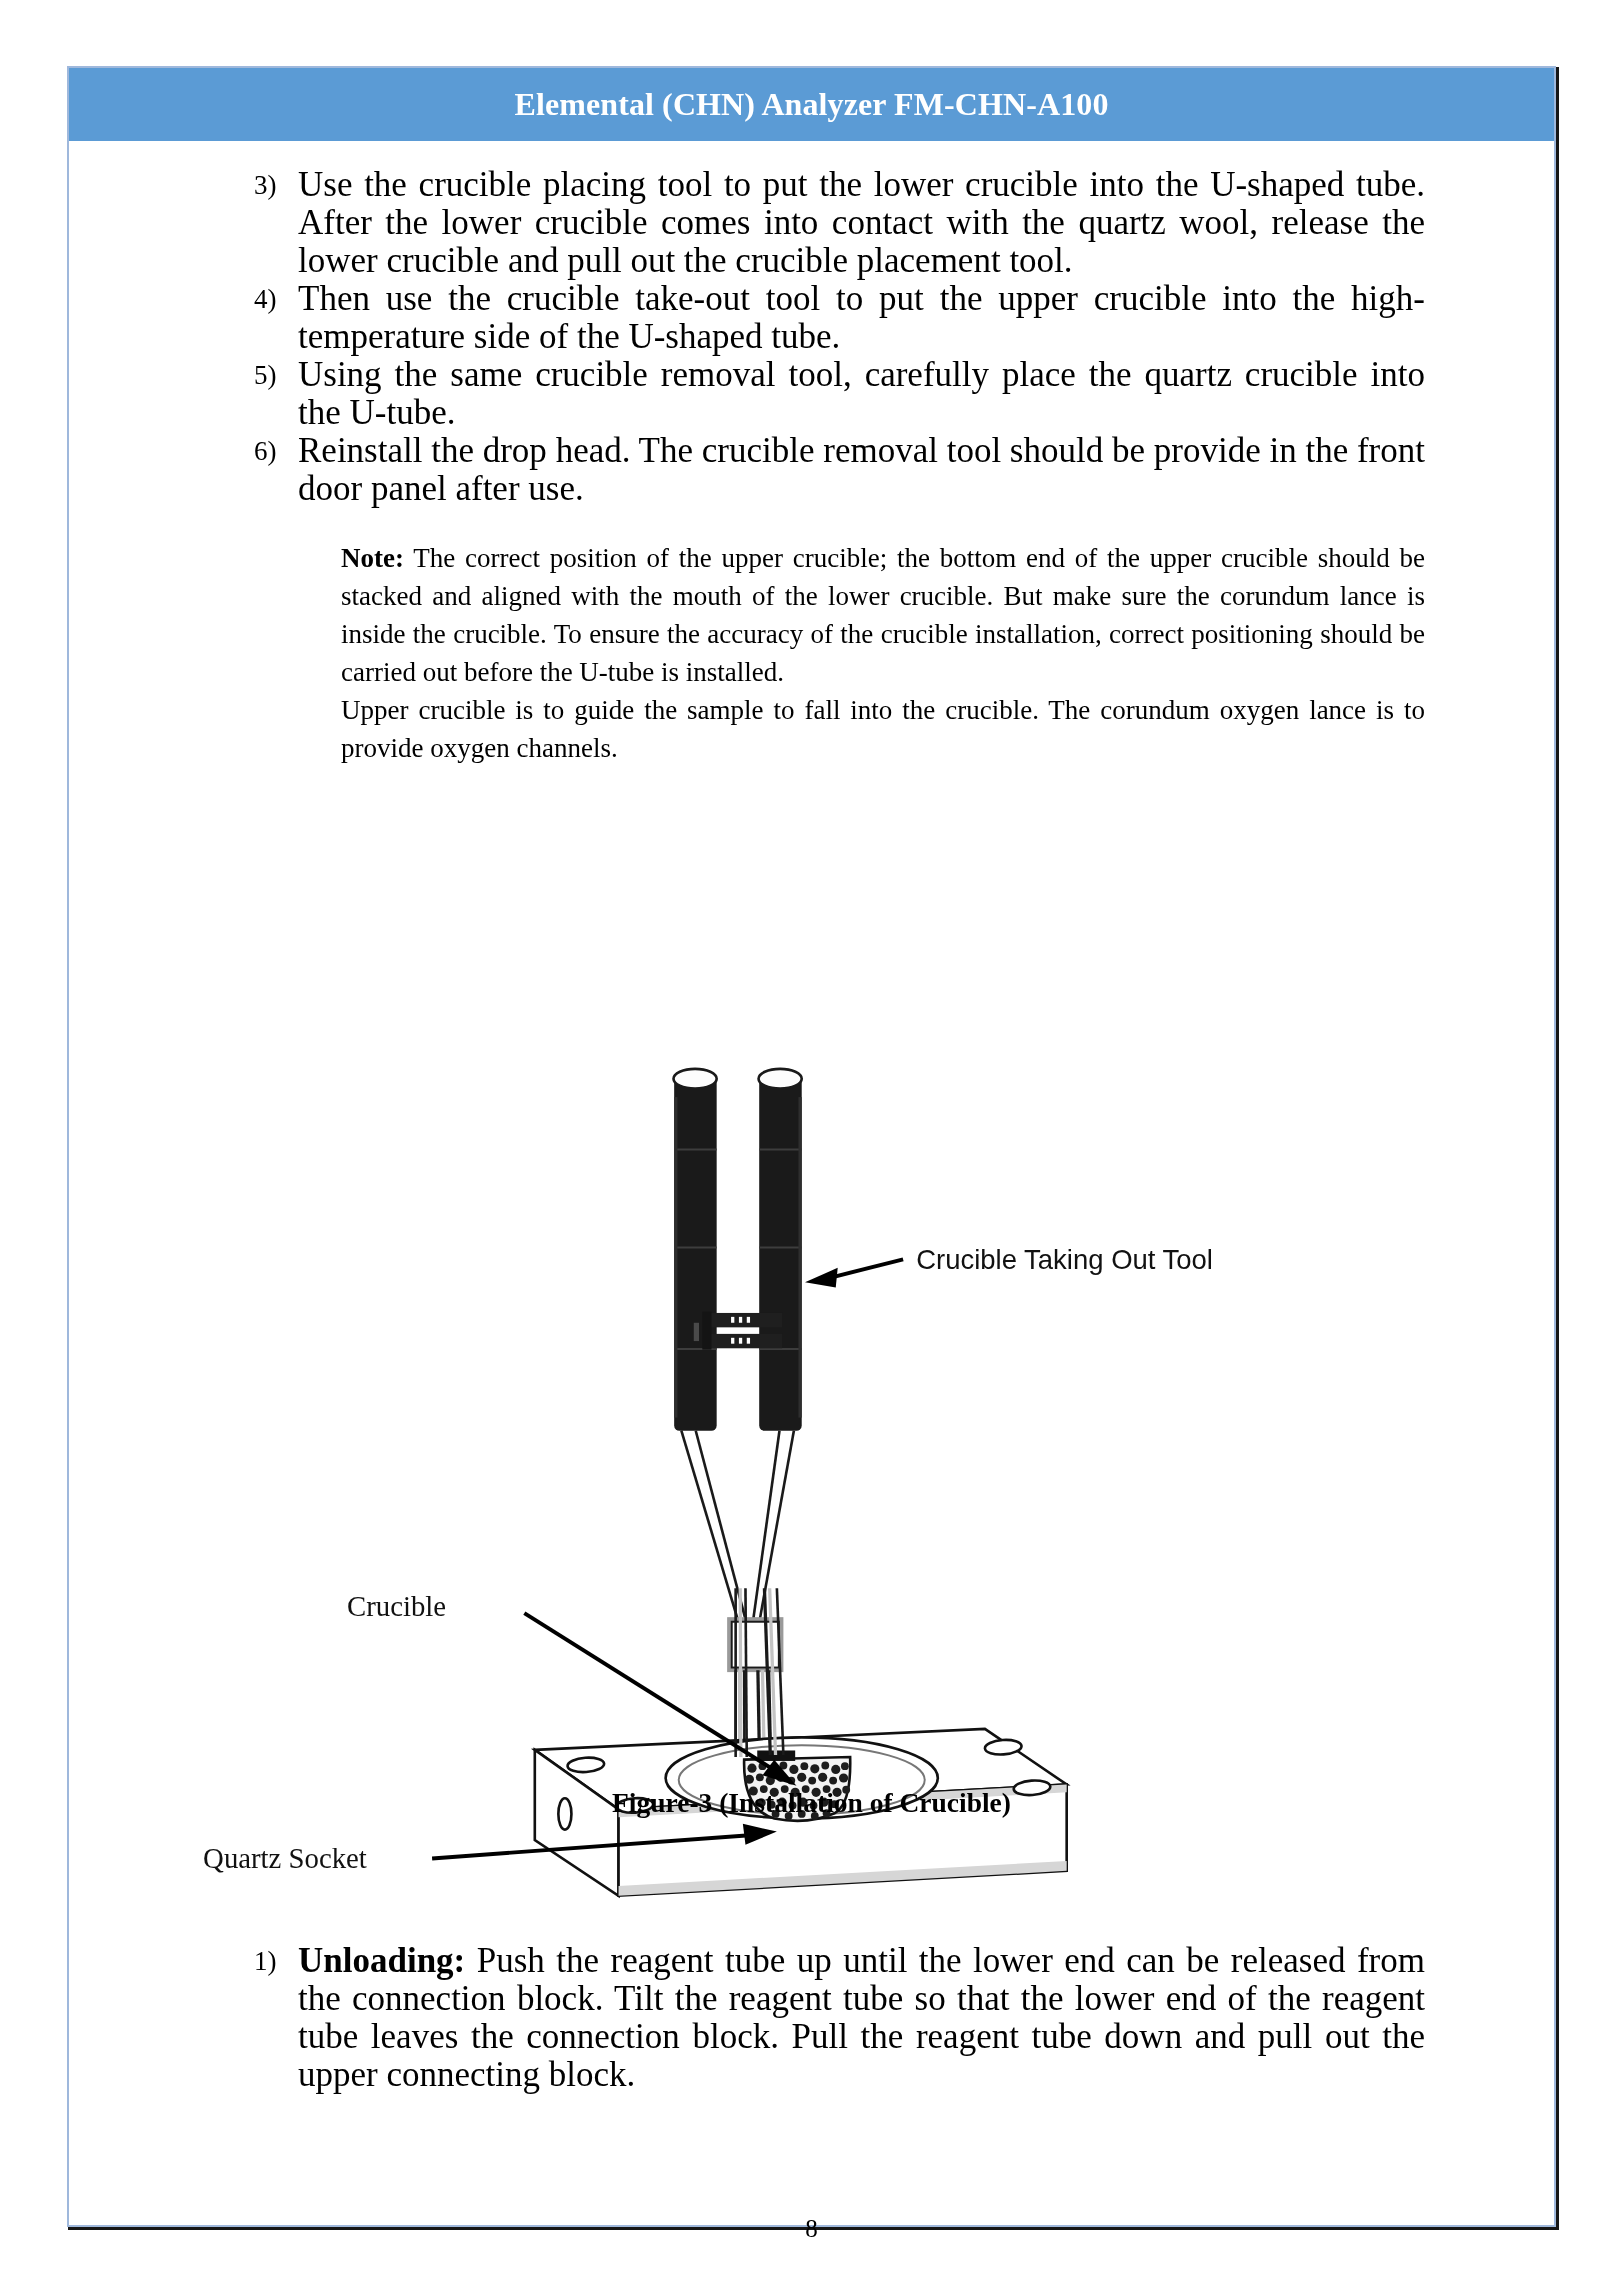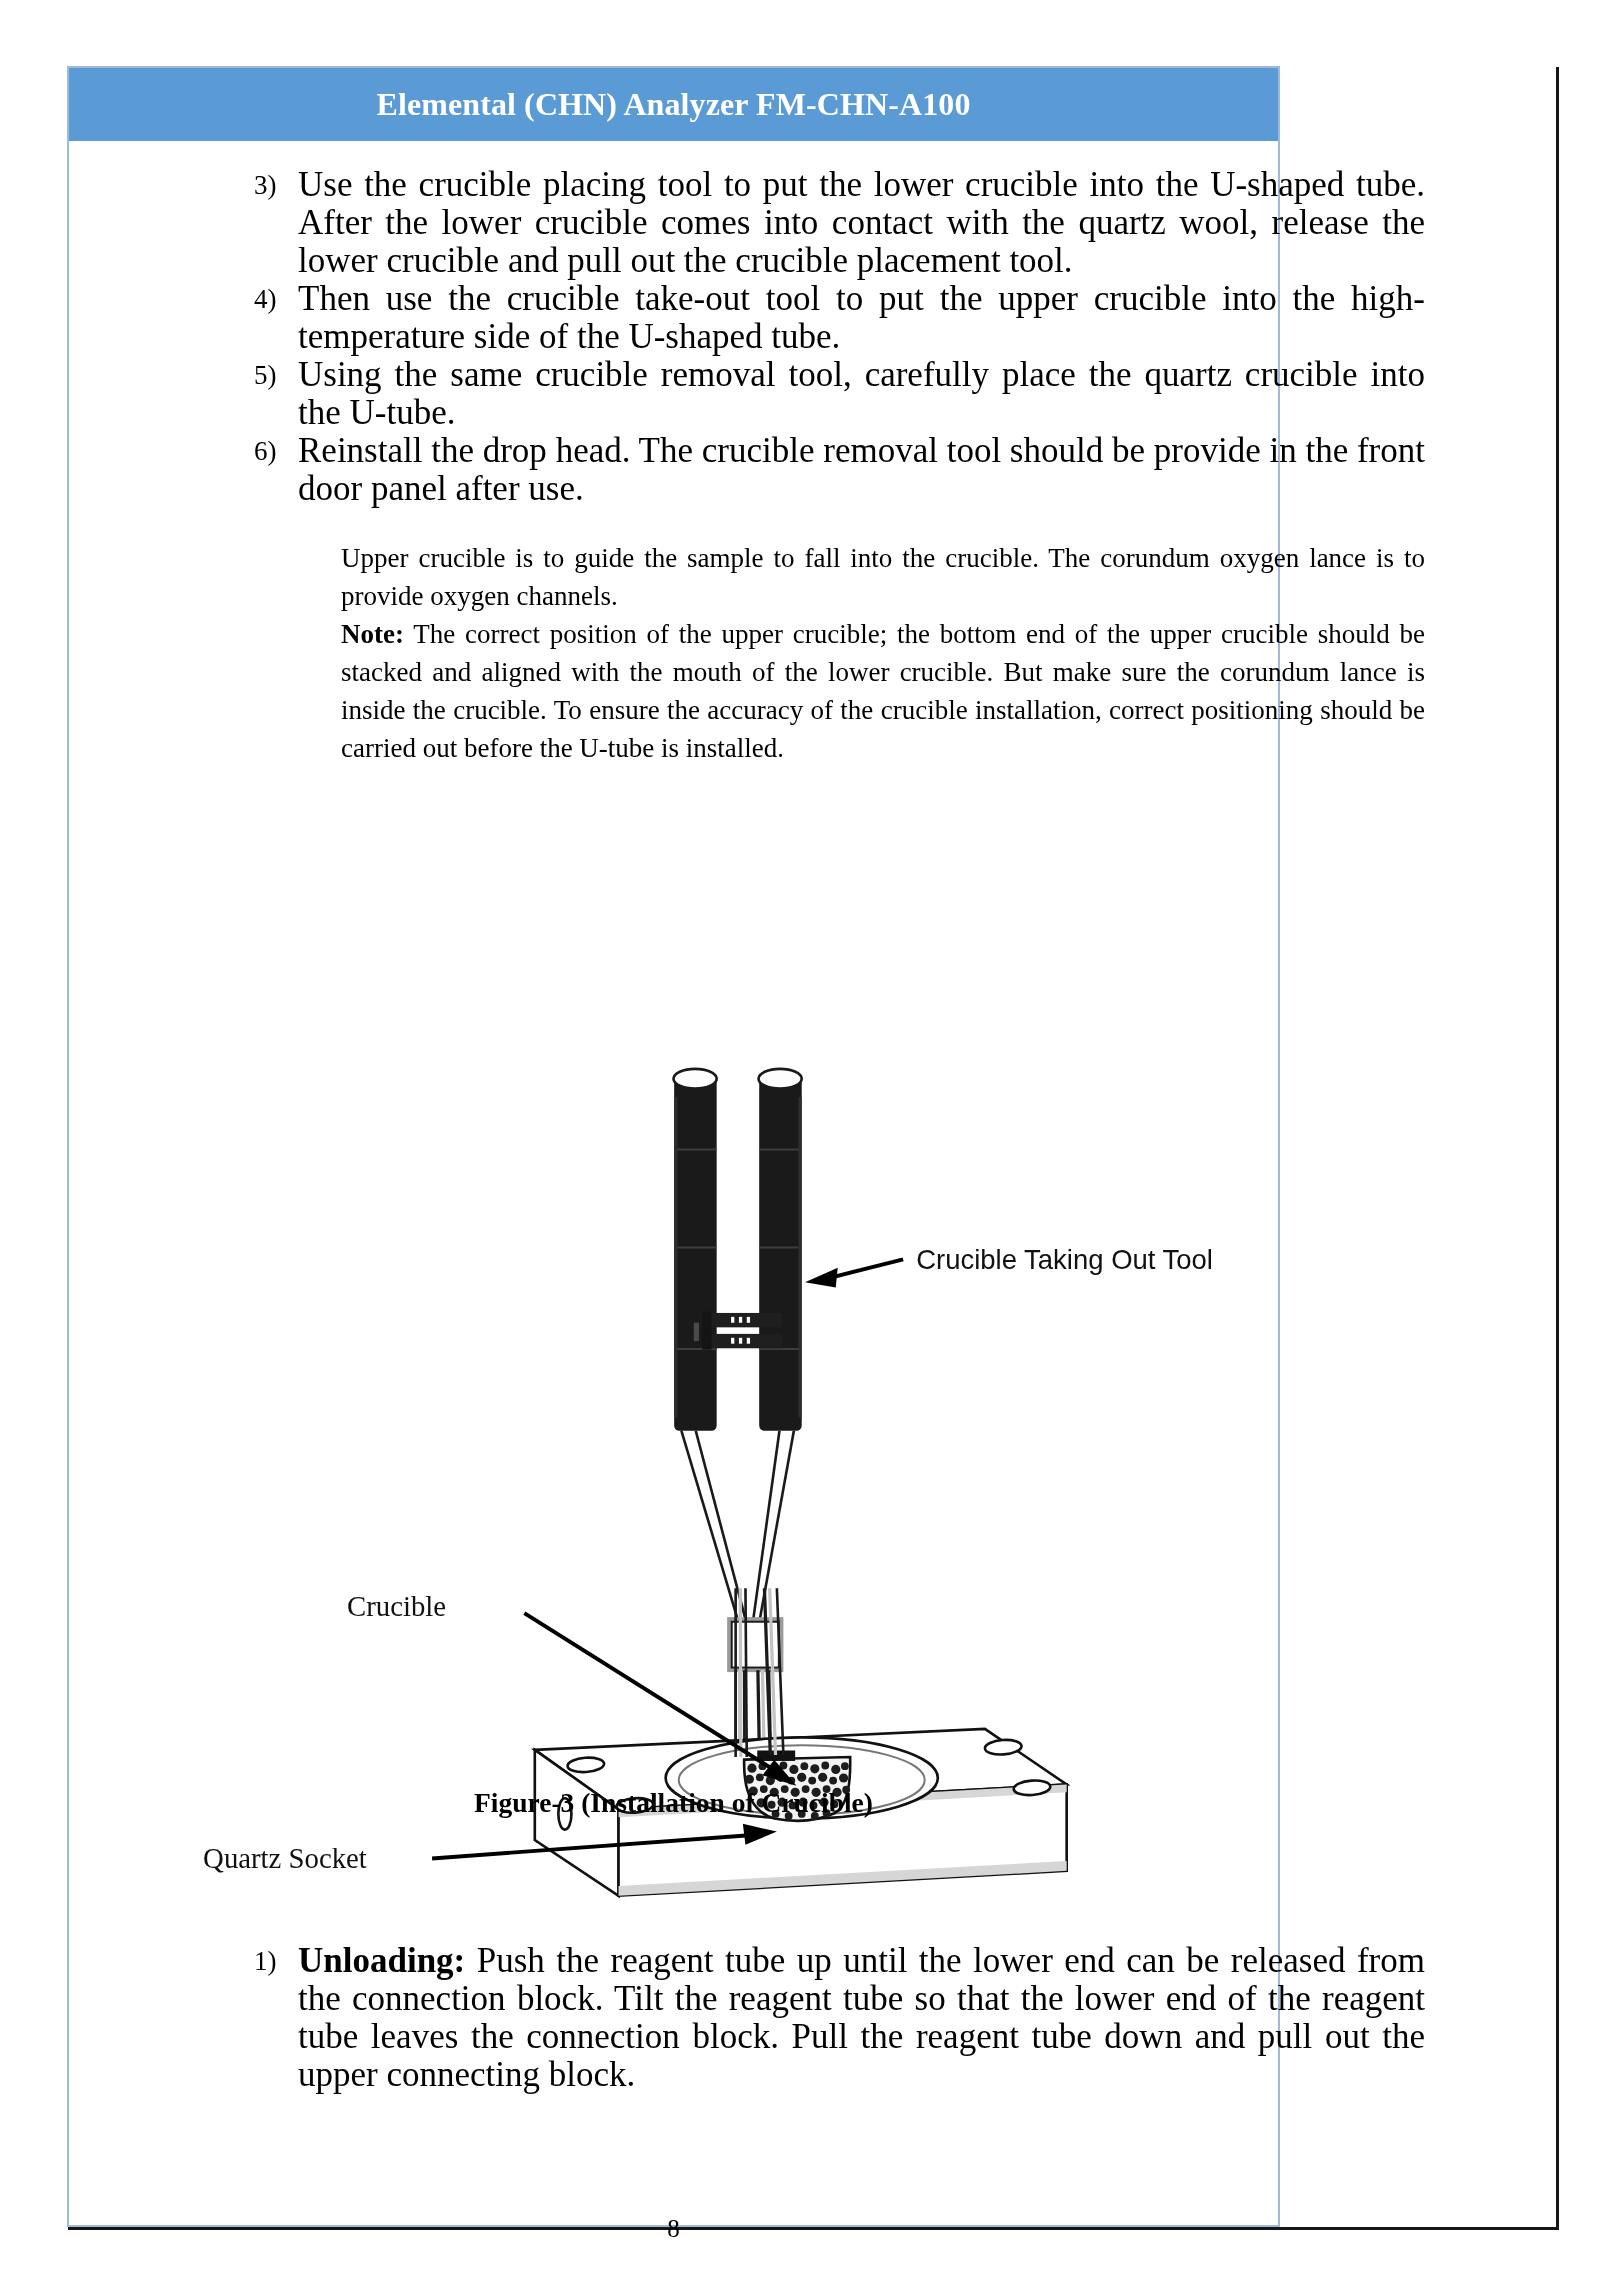--- a/index.html
+++ b/index.html
@@ -13,21 +13,21 @@
     position: relative;
     font-family: "Liberation Serif", "DejaVu Serif", serif;
     overflow: hidden;
   }
 
   
   #page {
     position: absolute;
     left: 67px;
     top: 66px;
-    width: 1213px;
+    width: 1489px;
     height: 2161px;
     border: 2px solid #9fb8dc;
     box-sizing: border-box;
     background: #ffffff;
   }
   #page-shadow-bottom {
     position: absolute;
     left: 68px;
     top: 2227px;
     width: 1491px;
@@ -195,22 +195,22 @@
       </div>
 
       <div class="li-row">
         <div class="li-marker">6)</div>
         <div class="li-text">Reinstall the drop head. The crucible removal tool should be provide in the front door panel after use.</div>
       </div>
 
     </div>
 
     <div id="note-block" style="top:398px;">
+      <p><span id="note-label">Note:</span><span> The correct position of the upper crucible; the bottom end of the upper crucible should be stacked and aligned with the mouth of the lower crucible. But make sure the corundum lance is inside the crucible. To ensure the accuracy of the crucible installation, correct positioning should be carried out before the U-tube is installed.</span></p>
       <p>Upper crucible is to guide the sample to fall into the crucible. The corundum oxygen lance is to provide oxygen channels.</p>
-      <p><span id="note-label">Note:</span><span> The correct position of the upper crucible; the bottom end of the upper crucible should be stacked and aligned with the mouth of the lower crucible. But make sure the corundum lance is inside the crucible. To ensure the accuracy of the crucible installation, correct positioning should be carried out before the U-tube is installed.</span></p>
     </div>
 
     <div id="figure-area">
       <svg id="figure-svg" width="1489" height="694" viewBox="0 0 2276 1060" xmlns="http://www.w3.org/2000/svg">
 
         <g>
 
           <rect x="925" y="40" width="65" height="540" rx="8" fill="#1a1a1a"></rect>
 
           <ellipse cx="957" cy="42" rx="33" ry="15" fill="#fdfdfd" stroke="#1a1a1a" stroke-width="4"></ellipse>

